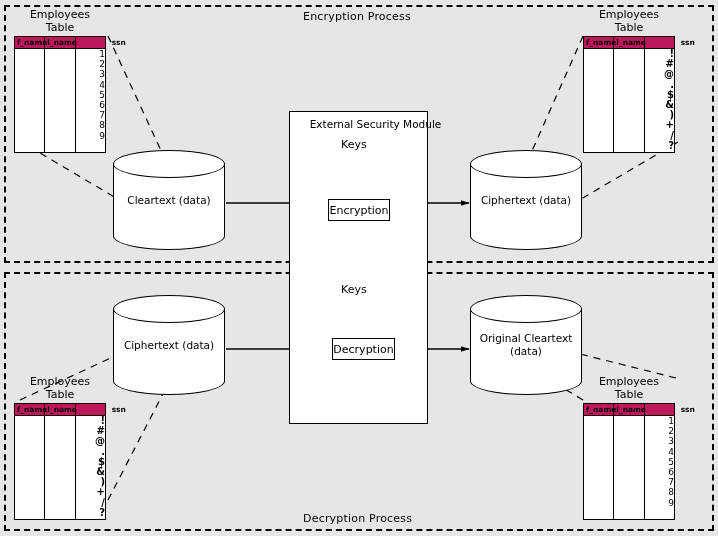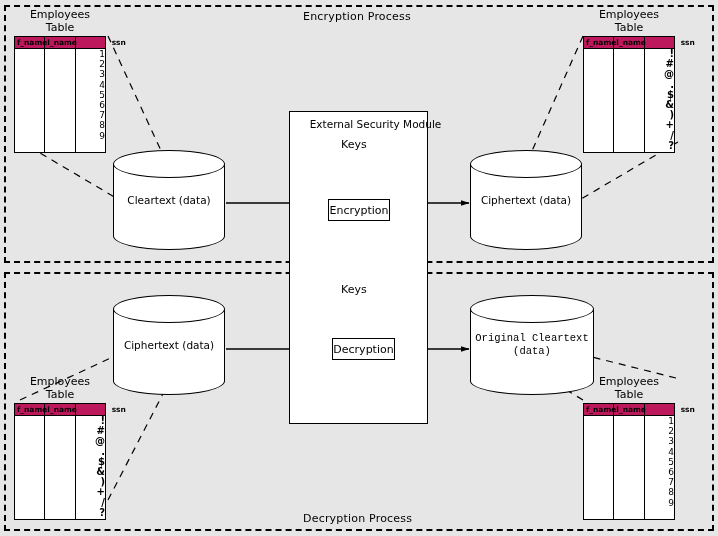--- a/index.html
+++ b/index.html
@@ -94,21 +94,21 @@
     clip-path:inset(50% -3px -3px -3px);
   }
   .cyl-label{
     position:absolute;left:0;top:50%;transform:translateY(-50%);
     width:100%;text-align:center;font-size:10.5px;line-height:13px;
     z-index:2;
   }
   #cyl-cleartext{left:113px;top:150px;width:112px;height:100px;}
   #cyl-ciphertext-top{left:470px;top:150px;width:112px;height:100px;}
   #cyl-ciphertext-bottom{left:113px;top:295px;width:112px;height:100px;}
-  #cyl-original{left:470px;top:295px;width:124px;height:100px;font-family:Liberation Mono, monospace;}
+  #cyl-original{left:470px;top:295px;width:112px;height:100px;}
 
   
   .emp-table-wrap{position:absolute;z-index:6;}
   .emp-title{
     text-align:center;font-size:11px;line-height:13px;
     margin-bottom:2px;white-space:nowrap;
   }
   table.emp-table{
     border-collapse:collapse;
     background:#fff;

